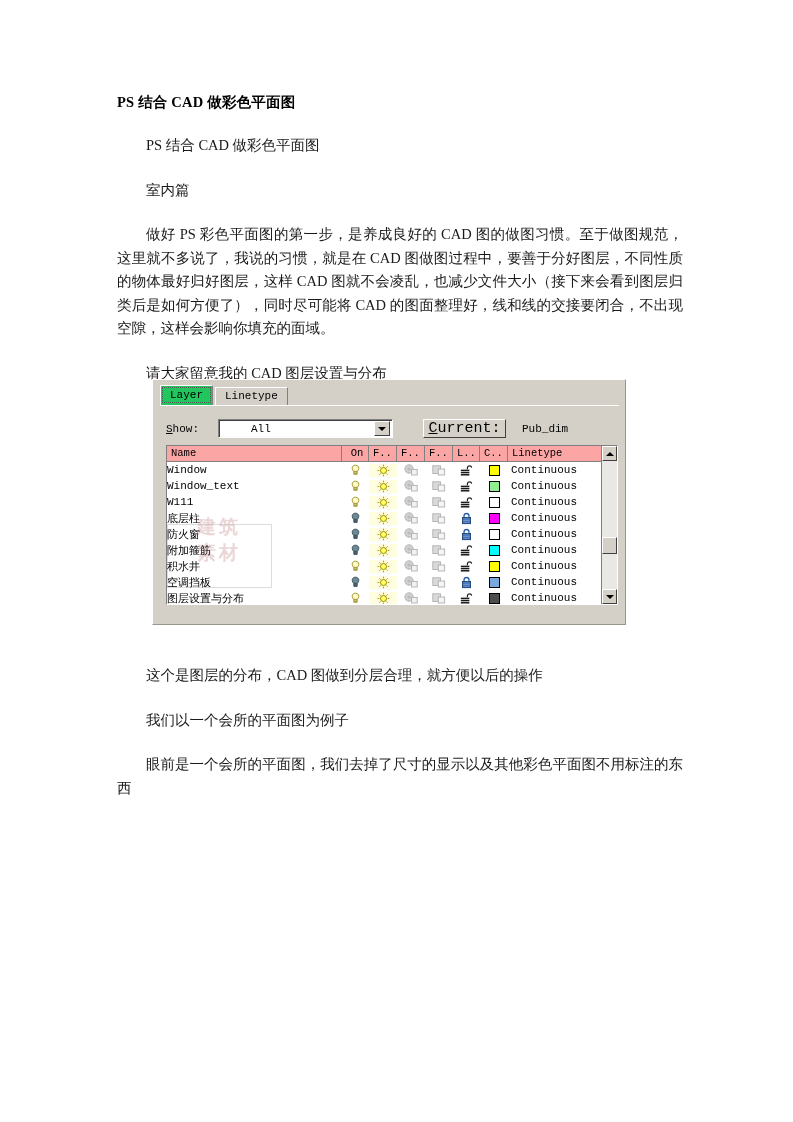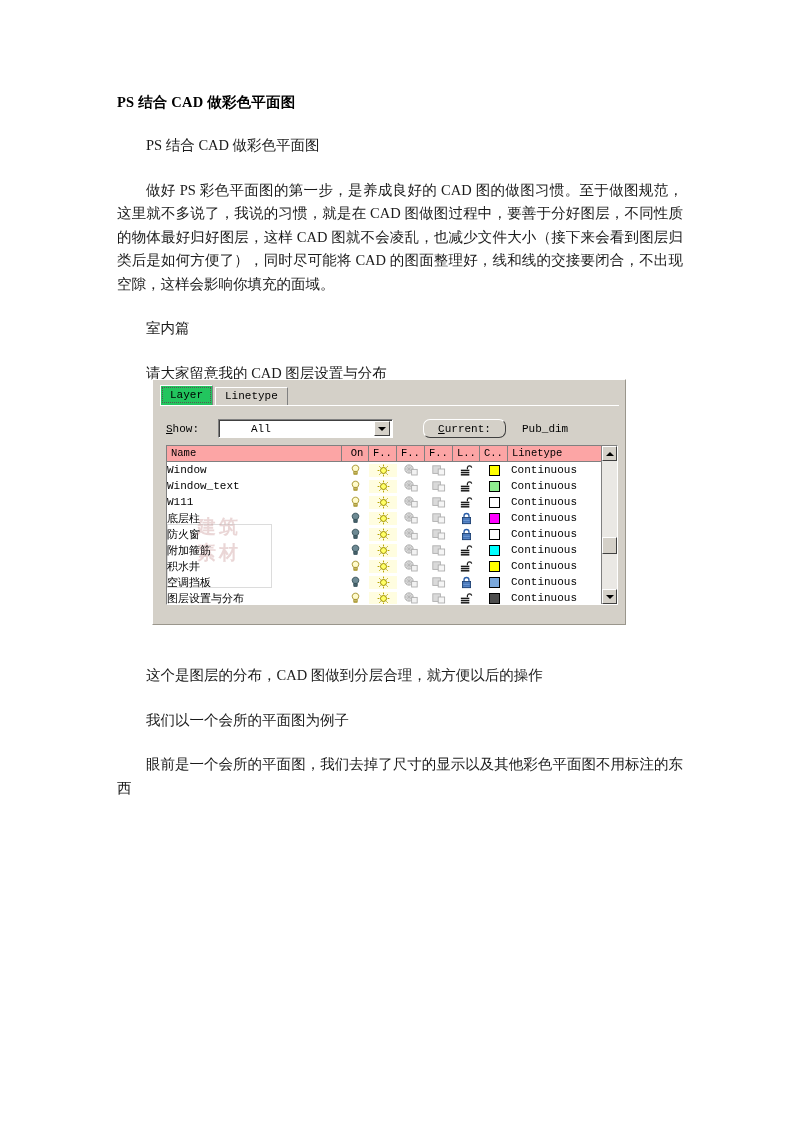--- a/index.html
+++ b/index.html
@@ -176,26 +176,25 @@
   .btn-current {
     margin-left: 30px;
     width: 83px;
     height: 19px;
     background: #d4d0c8;
     border-top: 1px solid #ffffff;
     border-left: 1px solid #ffffff;
     border-right: 1px solid #404040;
     border-bottom: 1px solid #404040;
     box-sizing: border-box;
-    font-size: 11px;
+    font-size: 15px;
     display: flex;
     align-items: center;
     justify-content: center;
     font-family: "Liberation Mono", "DejaVu Sans Mono", monospace;
-    border-radius: 7px;
   }
   .btn-current u { text-decoration: underline; }
   .current-val {
     margin-left: 16px;
     font-size: 11px;
   }
 
   
   .list-outer {
     position: absolute;
@@ -378,22 +377,22 @@
 </head>
 <body>
 
 <div class="page">
 
   <div class="content">
 
     <h1 class="doc-title">PS 结合 CAD 做彩色平面图</h1>
 
     <p class="para indent">PS 结合 CAD 做彩色平面图</p>
+    <p class="para indent">室内篇</p>
     <p class="para indent">做好 PS 彩色平面图的第一步，是养成良好的 CAD 图的做图习惯。至于做图规范，这里就不多说了，我说的习惯，就是在 CAD 图做图过程中，要善于分好图层，不同性质的物体最好归好图层，这样 CAD 图就不会凌乱，也减少文件大小（接下来会看到图层归类后是如何方便了），同时尽可能将 CAD 的图面整理好，线和线的交接要闭合，不出现空隙，这样会影响你填充的面域。</p>
-    <p class="para indent">室内篇</p>
     <p class="para indent">请大家留意我的 CAD 图层设置与分布</p>
 
     <div style="height:258px"></div>
 
     <p class="para indent">这个是图层的分布，CAD 图做到分层合理，就方便以后的操作</p>
     <p class="para indent">我们以一个会所的平面图为例子</p>
     <p class="para indent">眼前是一个会所的平面图，我们去掉了尺寸的显示以及其他彩色平面图不用标注的东西</p>
   </div>
 
   <div class="dialog-wrap">

